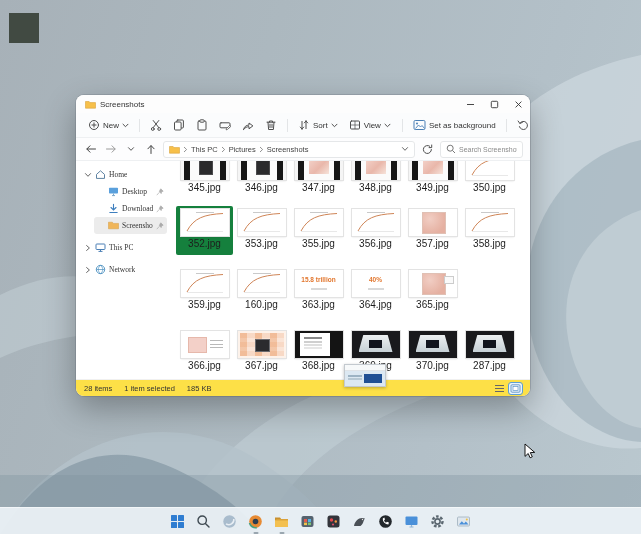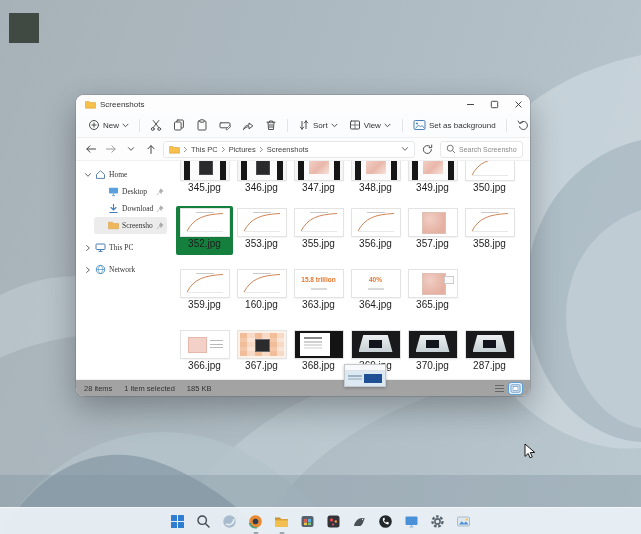--- a/index.html
+++ b/index.html
@@ -94,21 +94,21 @@
       background:linear-gradient(#eceff1,#c6d0d5); clip-path:polygon(14% 0,86% 0,100% 100%,0 100%); }
   .t-stage-dark .stagebox { position:absolute; left:50%; top:9px; width:13px; height:8px; margin-left:-6.5px; background:#11141d; }
 
   .preview-pop { position:absolute; left:268px; top:269px; width:42px; height:23px; z-index:6;
       background:#dce8f2; border:1px solid #c3c9cf; box-shadow:0 1px 3px rgba(0,0,0,.25); }
   .preview-pop .pp-top { position:absolute; left:0; top:0; right:0; height:6px; background:#f7f9fa; border-bottom:1px solid #dfe3e7; }
   .preview-pop .pp-lines { position:absolute; left:3px; top:10px; width:14px; height:1.5px; background:#9db3c4; box-shadow:0 3px 0 #b7c8d4; }
   .preview-pop .pp-btn { position:absolute; right:3px; top:9px; width:18px; height:9px; background:#1f4f94; }
 
   .statusbar { height:17px; display:flex; align-items:center; gap:12px; padding:0 8px;
-               font-size:7.5px; color:#333; background:#a3a3a3; border-top:1px solid #f0f0f0; }
+               font-size:7.5px; color:#333; background:#fde047; border-top:1px solid #f0f0f0; }
   .sb-views { margin-left:auto; display:flex; gap:3px; align-items:center; }
   .sb-toggle { display:flex; padding:1px; border-radius:2px; }
   .sb-toggle.active { background:#eaf3fb; outline:1px solid #5c9fd6; }
 
   
   .taskbar { position:absolute; left:0; right:0; bottom:0; height:27px;
              background:rgba(237,243,247,.92); border-top:1px solid rgba(255,255,255,.5);
              display:flex; justify-content:center; align-items:center; gap:9px; }
   .tb-icon { width:17px; height:17px; display:flex; align-items:center; justify-content:center; position:relative; }
   .tb-icon.running::after { content:""; position:absolute; bottom:-4px; left:50%; transform:translateX(-50%);

